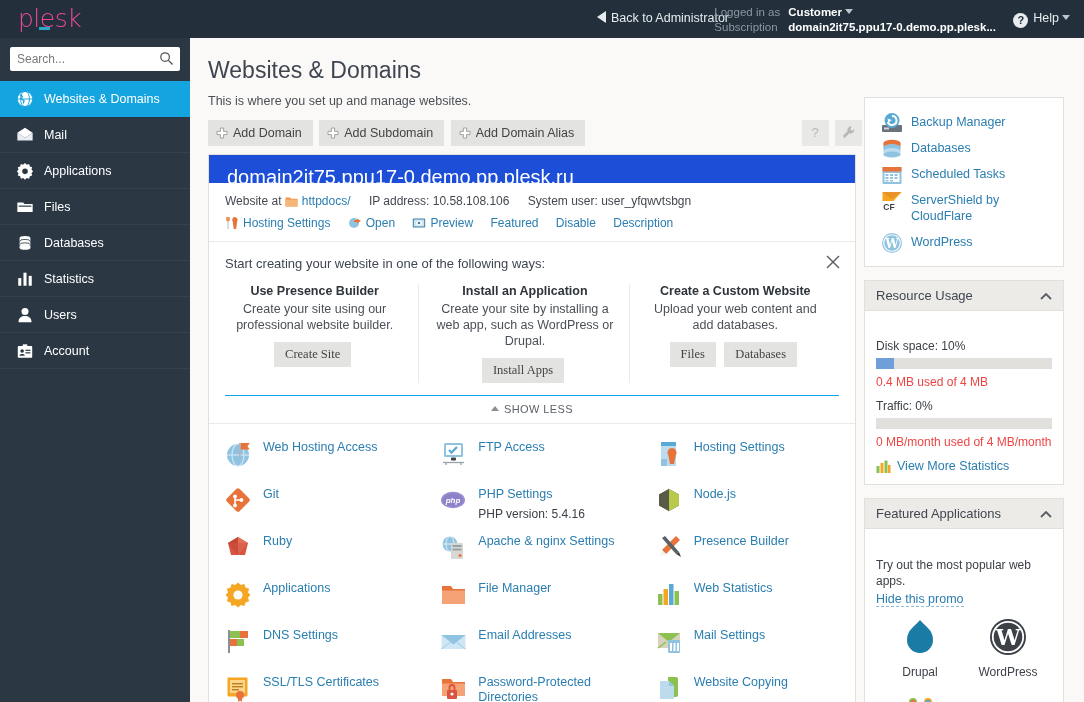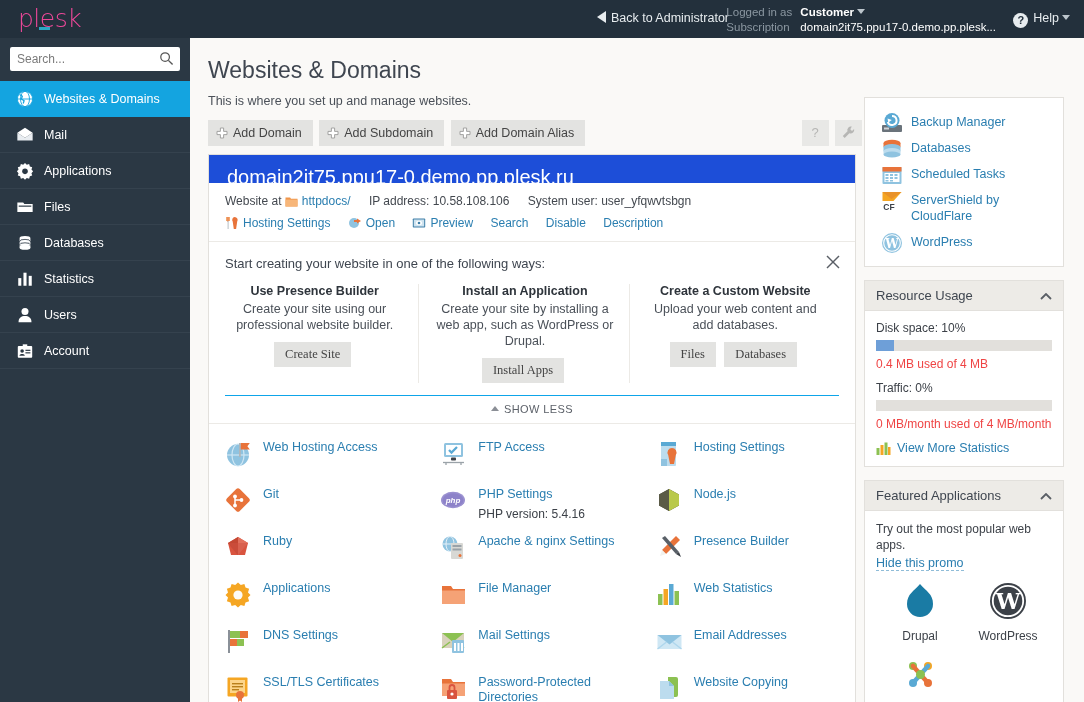--- a/index.html
+++ b/index.html
@@ -35,21 +35,21 @@
     border-top: 6px solid transparent; border-bottom: 6px solid transparent;
     border-right: 9px solid #e7ecef;
   }
   .login-info {
     position: absolute; right: 88px; top: 5px;
     font-size: 11.5px; line-height: 15px; text-align: left;
   }
   .li-row { white-space: nowrap; }
   .li-label { color: #8b97a1; display: inline-block; width: 74px; }
   .li-val { color: #fff; font-weight: bold; }
-  .li-val.thin { font-weight: normal; }
+  .li-val.thin { font-weight: bold; }
   .caret-down {
     display: inline-block; vertical-align: 2px; margin-left: 3px;
     width: 0; height: 0;
     border-left: 4px solid transparent; border-right: 4px solid transparent;
     border-top: 5px solid #bcc5cc;
   }
   .help-menu {
     position: absolute; right: 14px; top: 11px;
     color: #e7ecef; font-size: 12.5px; white-space: nowrap;
   }
@@ -211,21 +211,21 @@
   .rico { position: absolute; left: 16px; top: 3px; width: 22px; height: 22px; }
   .rbox-head {
     background: #edebe7; border-bottom: 1px solid #e2e0dc;
     height: 30px; line-height: 30px; padding: 0 11px;
     font-size: 13px; color: #3f4650; position: relative; cursor: pointer;
   }
   .rbox-head .chev {
     position: absolute; right: 11px; top: 12px;
     width: 12px; height: 7px;
   }
-  .rbox-body { padding: 10px 11px 11px 11px; }
+  .rbox-body { padding: 28px 11px 11px 11px; }
   .ru-label { font-size: 12px; color: #3c4148; margin-bottom: 5px; }
   .ru-bar {
     height: 11px; background: #e2e0dc; margin-bottom: 6px;
   }
   .ru-fill { height: 11px; background: #6e9fd8; }
   .ru-note { font-size: 12px; color: #ef4444; margin-bottom: 10px; }
   .ru-more { font-size: 12.5px; color: #2a7eb0; position: relative; padding-left: 21px; cursor: pointer; }
   .ru-more-ico { position: absolute; left: 0; top: 0; width: 15px; height: 15px; }
 
   .fa-note { font-size: 12px; color: #3c4148; line-height: 16px; }
@@ -426,21 +426,21 @@
         </svg><span class="lnk">Open</span>
       </span>
       <span class="act">
         <svg class="mini-ico" width="14" height="14" viewBox="0 0 14 14">
           <rect x="0.8" y="2.5" width="12.4" height="9" rx="0.8" fill="#3e7fa8"></rect>
           <rect x="1.8" y="3.5" width="10.4" height="7" fill="#cfe3ef"></rect>
           <ellipse cx="7" cy="7" rx="3" ry="2.2" fill="#fff"></ellipse>
           <circle cx="7" cy="7" r="1.3" fill="#3e7fa8"></circle>
         </svg><span class="lnk">Preview</span>
       </span>
-      <span class="act lnk">Search</span>
+      <span class="act lnk">Featured</span>
       <span class="act lnk">Disable</span>
       <span class="act lnk">Description</span>
     </div>
 
     <div class="promo">
       <svg class="promo-close" viewBox="0 0 16 16">
         <line x1="2" y1="2" x2="14" y2="14" stroke="#5a5f66" stroke-width="1.4"></line>
         <line x1="14" y1="2" x2="2" y2="14" stroke="#5a5f66" stroke-width="1.4"></line>
       </svg>
       <div class="promo-title">Start creating your website in one of the following ways:</div>
@@ -601,38 +601,38 @@
           <path d="M5 3 h10 v7 h-10 z" fill="#8cc152"></path>
           <path d="M15 3 h8 v7 h-8 z" fill="#e8733a"></path>
           <path d="M5 11 h7 v7 h-7 z" fill="#e8733a"></path>
           <path d="M12 11 h7 v7 h-7 z" fill="#8cc152"></path>
         </svg>
         <div class="glabel">DNS Settings</div>
       </div>
 
       <div class="gitem">
         <svg class="gico" viewBox="0 0 28 28">
+          <path d="M1.5 7 h24 v14 h-24 z" fill="#cfe7f4"></path>
+          <path d="M1.5 7 h24 l-12 9.5 z" fill="#8fc3e0"></path>
+          <path d="M1.5 21 l9-7 M25.5 21 l-9-7" stroke="#aed6ec" stroke-width="1.4" fill="none"></path>
+        </svg>
+        <div class="glabel">Email Addresses</div>
+      </div>
+
+      <div class="gitem">
+        <svg class="gico" viewBox="0 0 28 28">
           <path d="M2 5 h22 v15 h-22 z" fill="#d8d2bb"></path>
           <path d="M2 5 h22 l-11 9 z" fill="#8cc152"></path>
           <path d="M2 20 l8-6 M24 20 l-8-6" stroke="#8cc152" stroke-width="1.5" fill="none"></path>
           <rect x="12" y="12" width="12" height="13" rx="1" fill="#8fc3e0"></rect>
           <rect x="14" y="15" width="2" height="8" fill="#fff"></rect>
           <rect x="17.5" y="15" width="2" height="8" fill="#fff"></rect>
           <rect x="21" y="15" width="2" height="8" fill="#fff"></rect>
         </svg>
         <div class="glabel">Mail Settings</div>
-      </div>
-
-      <div class="gitem">
-        <svg class="gico" viewBox="0 0 28 28">
-          <path d="M1.5 7 h24 v14 h-24 z" fill="#cfe7f4"></path>
-          <path d="M1.5 7 h24 l-12 9.5 z" fill="#8fc3e0"></path>
-          <path d="M1.5 21 l9-7 M25.5 21 l-9-7" stroke="#aed6ec" stroke-width="1.4" fill="none"></path>
-        </svg>
-        <div class="glabel">Email Addresses</div>
       </div>
 
       <div class="gitem">
         <svg class="gico" viewBox="0 0 28 28">
           <rect x="2.5" y="2.5" width="20" height="19" rx="1" fill="#f5a623"></rect>
           <rect x="5" y="5" width="15" height="13" fill="#fcd58a"></rect>
           <rect x="7" y="8" width="11" height="1.4" fill="#b9801b"></rect>
           <rect x="7" y="11" width="11" height="1.4" fill="#b9801b"></rect>
           <rect x="7" y="14" width="7" height="1.4" fill="#b9801b"></rect>
           <circle cx="15" cy="20" r="4" fill="#e8733a"></circle>

